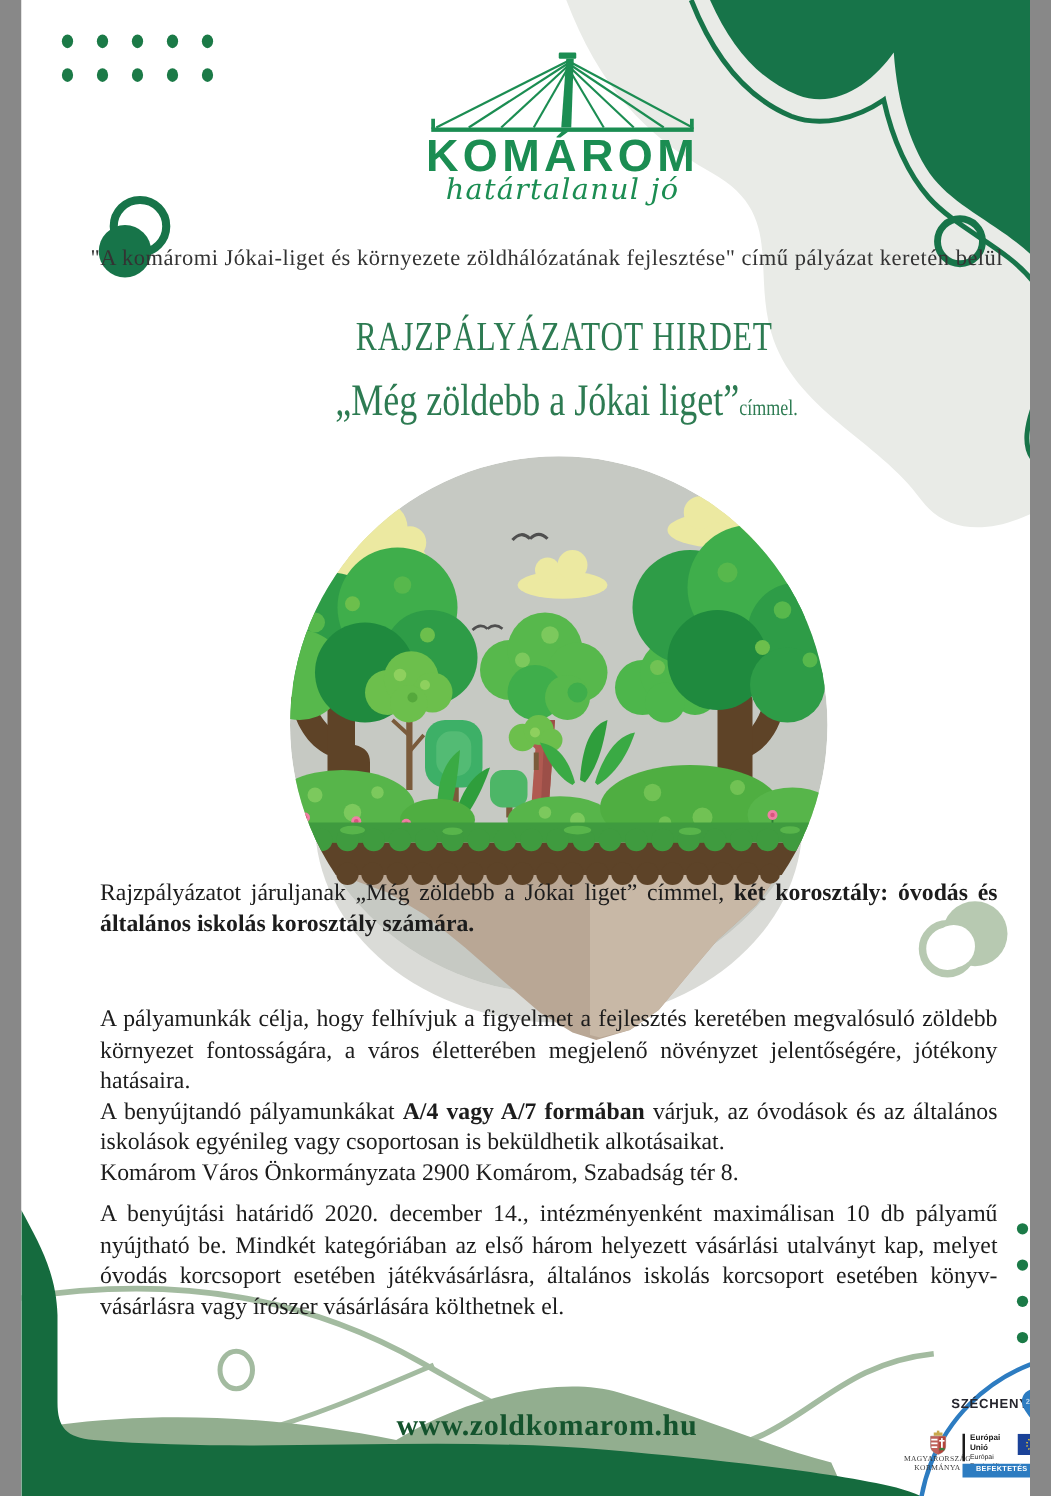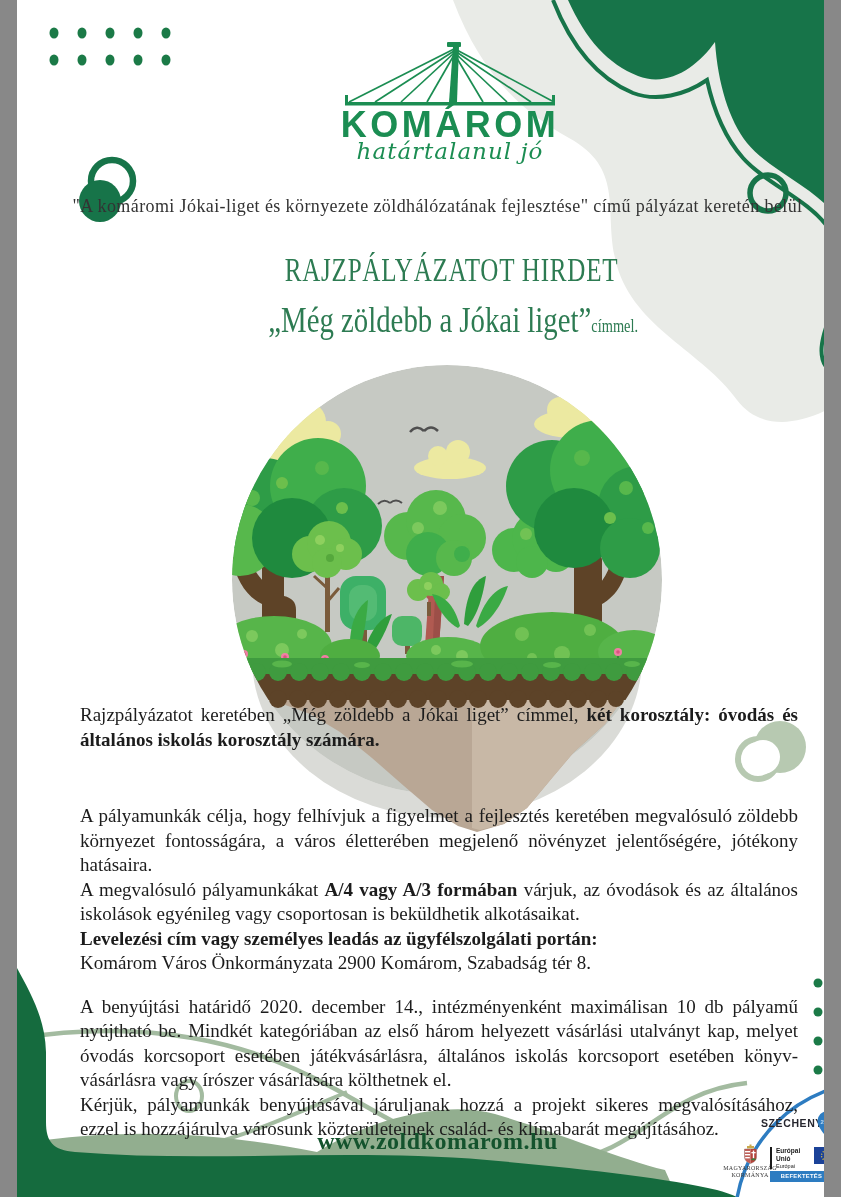--- a/index.html
+++ b/index.html
@@ -18,21 +18,21 @@
             font-size:33px;color:#2d7b52;letter-spacing:1px;white-space:nowrap;}
   .headline>span{display:inline-block;transform:scaleX(.76);}
   .subtitle{position:absolute;left:16px;top:299px;width:841px;text-align:center;white-space:nowrap;}
   .subtitle>span{display:inline-block;transform:scaleX(.80);}
   .subtitle .big{font-size:36px;color:#2d7b52;}
   .subtitle .small{font-size:18px;color:#2d7b52;}
   .body-text{position:absolute;left:63px;top:703px;width:718px;
              font-size:19px;line-height:24.5px;text-align:justify;}
   .body-text p{margin:0;}
   .body-text .gap2{margin-top:52px;}
-  .body-text .gap1{margin-top:19px;}
+  .body-text .gap1{margin-top:9px;}
   .body-text b{font-weight:bold;}
   .website{position:absolute;left:0;top:1128px;width:841px;text-align:center;
            font-size:24px;font-weight:bold;color:#14532d;letter-spacing:.5px;cursor:pointer;}
   
   .szechenyi-name{position:absolute;left:744px;top:1117px;width:56px;
       font-family:"Liberation Sans",sans-serif;font-size:10.5px;font-weight:bold;
       letter-spacing:.6px;color:#26262e;text-align:right;}
   .pin-svg{position:absolute;left:799px;top:1110px;}
   .gov{position:absolute;left:700px;top:1165px;width:66px;text-align:center;
        font-size:6px;line-height:7px;color:#3a3a3a;letter-spacing:.3px;}
@@ -367,27 +367,25 @@
 
   <div class="headline">
     <span>RAJZPÁLYÁZATOT HIRDET</span>
   </div>
 
   <div class="subtitle">
     <span><span class="big">„Még zöldebb a Jókai liget”</span><span class="small">címmel.</span></span>
   </div>
 
   <div class="body-text">
-    <p><span>Rajzpályázatot keretében „Még zöldebb a Jókai liget” címmel, </span><b>két korosztály: óvodás és általános iskolás korosztály számára.</b></p>
+    <p><span>Rajzpályázatot járuljanak „Még zöldebb a Jókai liget” címmel, </span><b>két korosztály: óvodás és általános iskolás korosztály számára.</b></p>
     <p class="gap2">A pályamunkák célja, hogy felhívjuk a figyelmet a fejlesztés keretében megvalósuló zöldebb környezet fontosságára, a város életterében megjelenő növényzet jelentőségére, jótékony hatásaira.</p>
-    <p><span>A megvalósuló pályamunkákat </span><b>A/4 vagy A/3 formában</b><span> várjuk, az óvodások és az általános iskolások egyénileg vagy csoportosan is beküldhetik alkotásaikat.</span></p>
-    <p><b>Levelezési cím vagy személyes leadás az ügyfélszolgálati portán:</b></p>
+    <p><span>A benyújtandó pályamunkákat </span><b>A/4 vagy A/7 formában</b><span> várjuk, az óvodások és az általános iskolások egyénileg vagy csoportosan is beküldhetik alkotásaikat.</span></p>
     <p>Komárom Város Önkormányzata 2900 Komárom, Szabadság tér 8.</p>
     <p class="gap1">A benyújtási határidő 2020. december 14., intézményenként maximálisan 10 db pályamű nyújtható be. Mindkét kategóriában az első három helyezett vásárlási utalványt kap, melyet óvodás korcsoport esetében játékvásárlásra, általános iskolás korcsoport esetében könyv-vásárlásra vagy írószer vásárlására költhetnek el.</p>
-    <p>Kérjük, pályamunkák benyújtásával járuljanak hozzá a projekt sikeres megvalósításához, ezzel is hozzájárulva városunk közterületeinek család- és klímabarát megújításához.</p>
   </div>
 
   <div class="website">www.zoldkomarom.hu</div>
 
   <div class="szechenyi-name">SZÉCHENYI</div>
   <svg class="pin-svg" width="24" height="32" viewBox="0 0 24 32">
     <ellipse cx="14" cy="29.5" rx="6" ry="2" fill="#c9c9c9"></ellipse>
     <path d="M11,28 C6,21 1.5,16.5 1.5,11 A9.8,9.8 0 1 1 21.1,11 C21.1,16.5 16,21 11,28 Z" fill="#2d7cc1"></path>
     <text x="11.3" y="13.5" text-anchor="middle" font-family="Liberation Sans, sans-serif" font-size="6" font-weight="bold" fill="#bcd8f0">2020</text>
   </svg>

